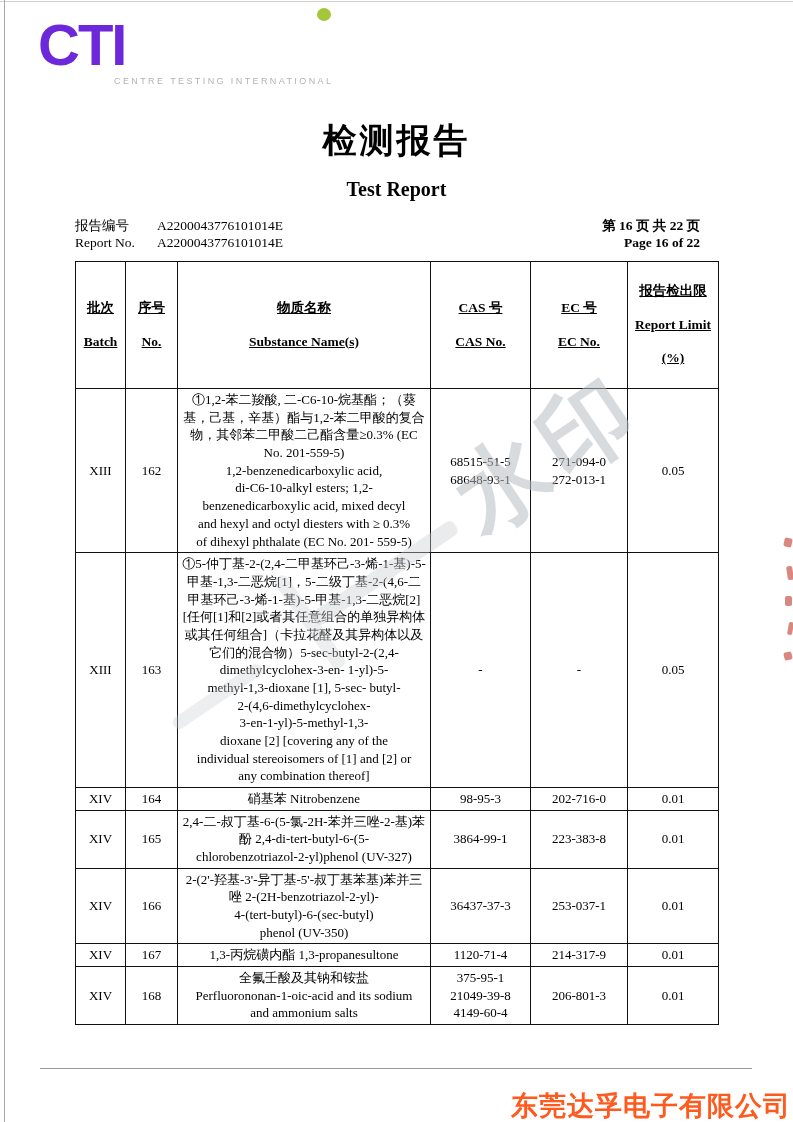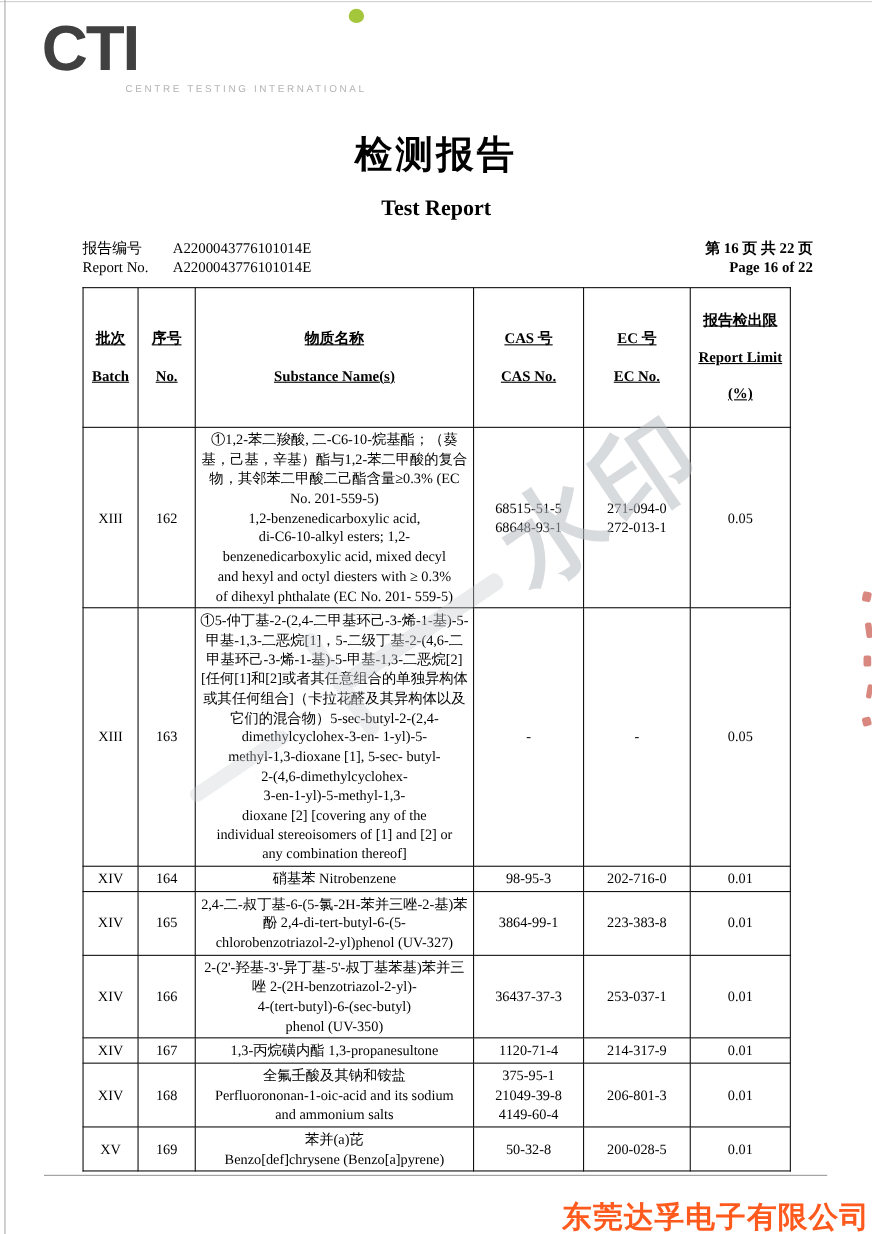--- a/index.html
+++ b/index.html
@@ -13,34 +13,34 @@
     color:#000;
     overflow:hidden;
   }
   .page-edge-left { position:absolute; left:4px; top:0; width:1px; height:100%; background:#a9a9a9; }
   .page-edge-top { position:absolute; left:0; top:1px; width:100%; height:1px; background:#cfcfcf; }
 
   
   .logo-block { position:absolute; left:38px; top:16px; }
   .logo-row { display:flex; align-items:flex-end; }
   .logo-cti { position:relative; font-family:"Liberation Sans","DejaVu Sans",sans-serif;
-    font-weight:bold; font-size:58px; line-height:58px; letter-spacing:-2px; color:#404040; }
+    font-weight:bold; font-size:58px; line-height:58px; letter-spacing:-2px; color:#6d28d9; }
   .logo-green-dot { position:absolute; right:2px; top:-8px; width:14px; height:13px;
     border-radius:50%; background:#a4c63a; }
   .logo-zh { font-size:40px; line-height:44px; color:#a6a6a6; font-weight:bold;
     letter-spacing:4px; margin-left:14px; }
   .logo-sub { font-family:"Liberation Sans","DejaVu Sans",sans-serif; font-size:9px;
     letter-spacing:2.4px; color:#b3b3b3; margin:2px 0 12px 76px; }
 
   
   .title-zh { margin-top:118px; text-align:center; font-size:34px; font-weight:bold; letter-spacing:3px; }
   .title-en { text-align:center; font-size:20px; font-weight:bold; margin-top:14px; }
 
   
-  .meta { display:flex; justify-content:space-between; margin:16px 54px 0 75px; font-size:13.5px; }
+  .meta { display:flex; justify-content:space-between; margin:16px 93px 0 75px; font-size:13.5px; }
   .meta-left .meta-line { display:flex; line-height:17px; }
   .meta-label { width:82px; }
   .meta-right { text-align:right; line-height:17px;font-weight:bold; }
 
   
   table.report { border-collapse:collapse; margin:10px 0 0 75px; table-layout:fixed; width:643px; }
   table.report th, table.report td {
     border:1.5px solid #111;
     text-align:center; vertical-align:middle;
     font-size:13px; line-height:1.36;
@@ -221,29 +221,20 @@
         <td>168</td>
         <td>全氟壬酸及其钠和铵盐
 Perfluorononan-1-oic-acid and its sodium
 and ammonium salts</td>
         <td>375-95-1
 21049-39-8
 4149-60-4</td>
         <td>206-801-3</td>
         <td>0.01</td>
       </tr>
-      <tr>
-        <td>XV</td>
-        <td>169</td>
-        <td>苯并(a)芘
-Benzo[def]chrysene (Benzo[a]pyrene)</td>
-        <td>50-32-8</td>
-        <td>200-028-5</td>
-        <td>0.01</td>
-      </tr>
     </tbody>
   </table>
 
   <div class="watermark-text">水印</div>
   <div class="wm-stroke wm-s1"></div>
   <div class="wm-stroke wm-s2"></div>
   <div class="wm-stroke wm-s3"></div>
 
   <div class="red-frag rf1"></div>
   <div class="red-frag rf2"></div>

